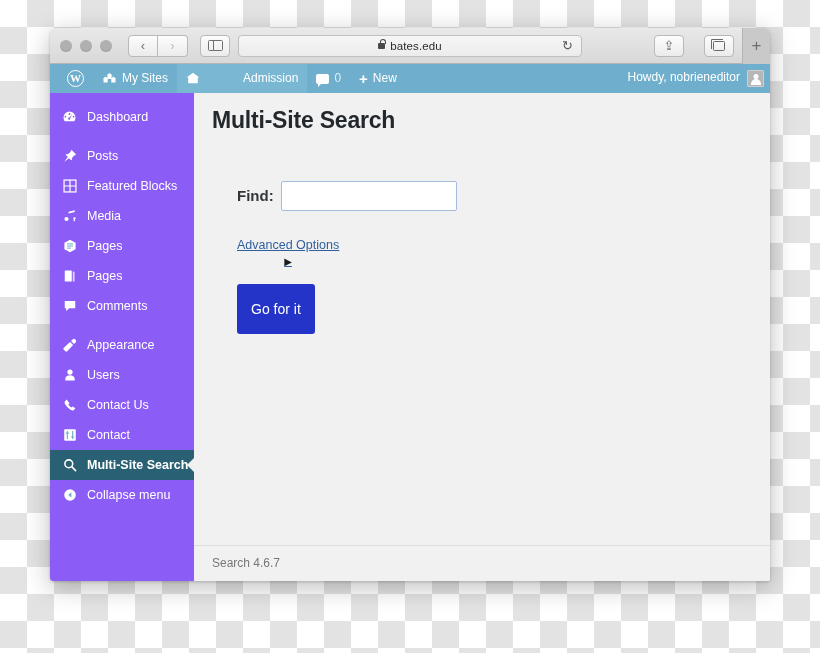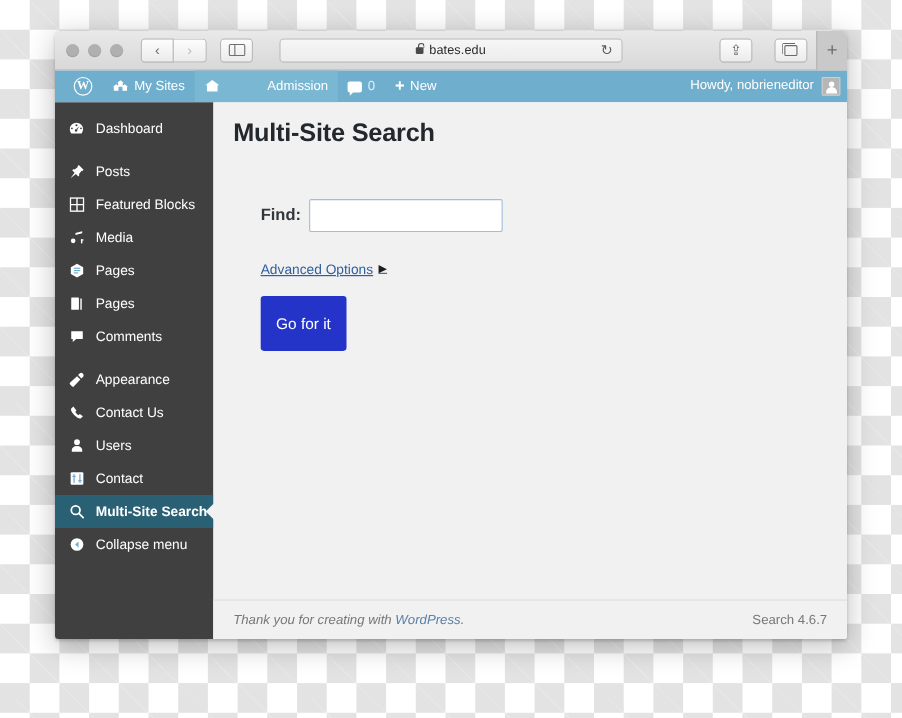--- a/index.html
+++ b/index.html
@@ -79,21 +79,21 @@
   .sidebar-toggle-icon::after {
     content: ""; position: absolute;
     left: 4px; top: -1px; bottom: -1px;
     border-left: 1.4px solid #6f6f6f;
   }
 
   .urlbar {
     position: absolute;
     left: 50%;
     transform: translateX(-50%);
-    width: 312px;
+    width: 344px;
     height: 22px;
     background: linear-gradient(to bottom, #f6f6f6, #ececec);
     border: 1px solid #c0c0c0;
     border-radius: 4px;
     display: flex;
     align-items: center;
     justify-content: center;
     position: absolute;
   }
   .url-text {
@@ -225,21 +225,21 @@
     border-radius: 5px 5px 0 0;
     background: #ffffff;
   }
 
   .admin-main { flex: 1 1 auto; display: flex; min-height: 0; }
 
   
   .adminmenu {
     width: 144px;
     flex: 0 0 144px;
-    background: #404040;
+    background: #8b5cf6;
     padding-top: 9px;
     position: relative;
   }
   .menu-item {
     display: flex;
     align-items: center;
     gap: 9px;
     height: 30px;
     padding-left: 11px;
     color: #ffffff;
@@ -311,20 +311,21 @@
 
   .adv-options {
     margin-top: 27px;
     padding-left: 25px;
     font-size: 12.5px;
     color: #2f5f9e;
     display: flex;
     align-items: center;
     gap: 5px;
     width: fit-content;
+    flex-direction: column;
   }
   .adv-options .adv-text { text-decoration: underline; }
   .adv-caret { font-size: 10px; color: #1c1c1c; line-height: 1; }
 
   .go-btn {
     margin-top: 17px;
     margin-left: 25px;
     background: #2534c8;
     color: #ffffff;
     border: none;
@@ -521,34 +522,34 @@
               <path d="M13.9 1.3a2 2 0 0 0-2.6.2L9.6 3.2l3.2 3.2 1.7-1.7c.8-.8.7-2.2-.6-3.4z"></path>
               <path d="M8.6 4.2 1.9 10.4a1.4 1.4 0 0 0 0 2l1.7 1.7a1.4 1.4 0 0 0 2 0l6.2-6.7-3.2-3.2z"></path>
             </svg>
           </span>
           <span>Appearance</span>
         </div>
 
         <div class="menu-item">
           <span class="mi-icon">
             <svg width="14" height="14" viewBox="0 0 16 16" fill="#fff">
-              <path d="M4.2 1.8 2.1 3.9c-.6.6-.4 1.8.5 3.6a17 17 0 0 0 5.9 5.9c1.8.9 3 1.1 3.6.5l2.1-2.1-3.2-2.2-1.6 1.2a12.6 12.6 0 0 1-3.2-3.2l1.2-1.6L4.2 1.8z"></path>
-            </svg>
-          </span>
-          <span>Contact Us</span>
-        </div>
-
-        <div class="menu-item">
-          <span class="mi-icon">
-            <svg width="14" height="14" viewBox="0 0 16 16" fill="#fff">
               <circle cx="8" cy="4.6" r="3"></circle>
               <path d="M8 8.4c-3.2 0-5.4 1.8-5.4 4.1v1.9h10.8v-1.9c0-2.3-2.2-4.1-5.4-4.1z"></path>
             </svg>
           </span>
           <span>Users</span>
+        </div>
+
+        <div class="menu-item">
+          <span class="mi-icon">
+            <svg width="14" height="14" viewBox="0 0 16 16" fill="#fff">
+              <path d="M4.2 1.8 2.1 3.9c-.6.6-.4 1.8.5 3.6a17 17 0 0 0 5.9 5.9c1.8.9 3 1.1 3.6.5l2.1-2.1-3.2-2.2-1.6 1.2a12.6 12.6 0 0 1-3.2-3.2l1.2-1.6L4.2 1.8z"></path>
+            </svg>
+          </span>
+          <span>Contact Us</span>
         </div>
 
         <div class="menu-item">
           <span class="mi-icon">
             <svg width="14" height="14" viewBox="0 0 16 16" fill="#fff">
               <rect x="1.4" y="1.4" width="13.2" height="13.2" rx="1.2"></rect>
               <g fill="#6fafcd">
                 <rect x="4.3" y="3.4" width="1.3" height="9.2"></rect>
                 <rect x="3.2" y="5.2" width="3.5" height="1.3"></rect>
                 <rect x="10.4" y="3.4" width="1.3" height="9.2"></rect>
@@ -594,21 +595,18 @@
             <a class="adv-options" href="#">
               <span class="adv-text">Advanced Options</span>
               <span class="adv-caret">▶</span>
             </a>
 
             <button class="go-btn">Go for it</button>
           </div>
         </div>
 
         <div class="wp-footer">
-          <div class="footer-left">
-            <span>Thank you for creating with </span><a href="#">WordPress</a><span>.</span>
-          </div>
           <div class="footer-right">Search 4.6.7</div>
         </div>
       </div>
     </div>
   </div>
 </div>
 
 </body></html>

